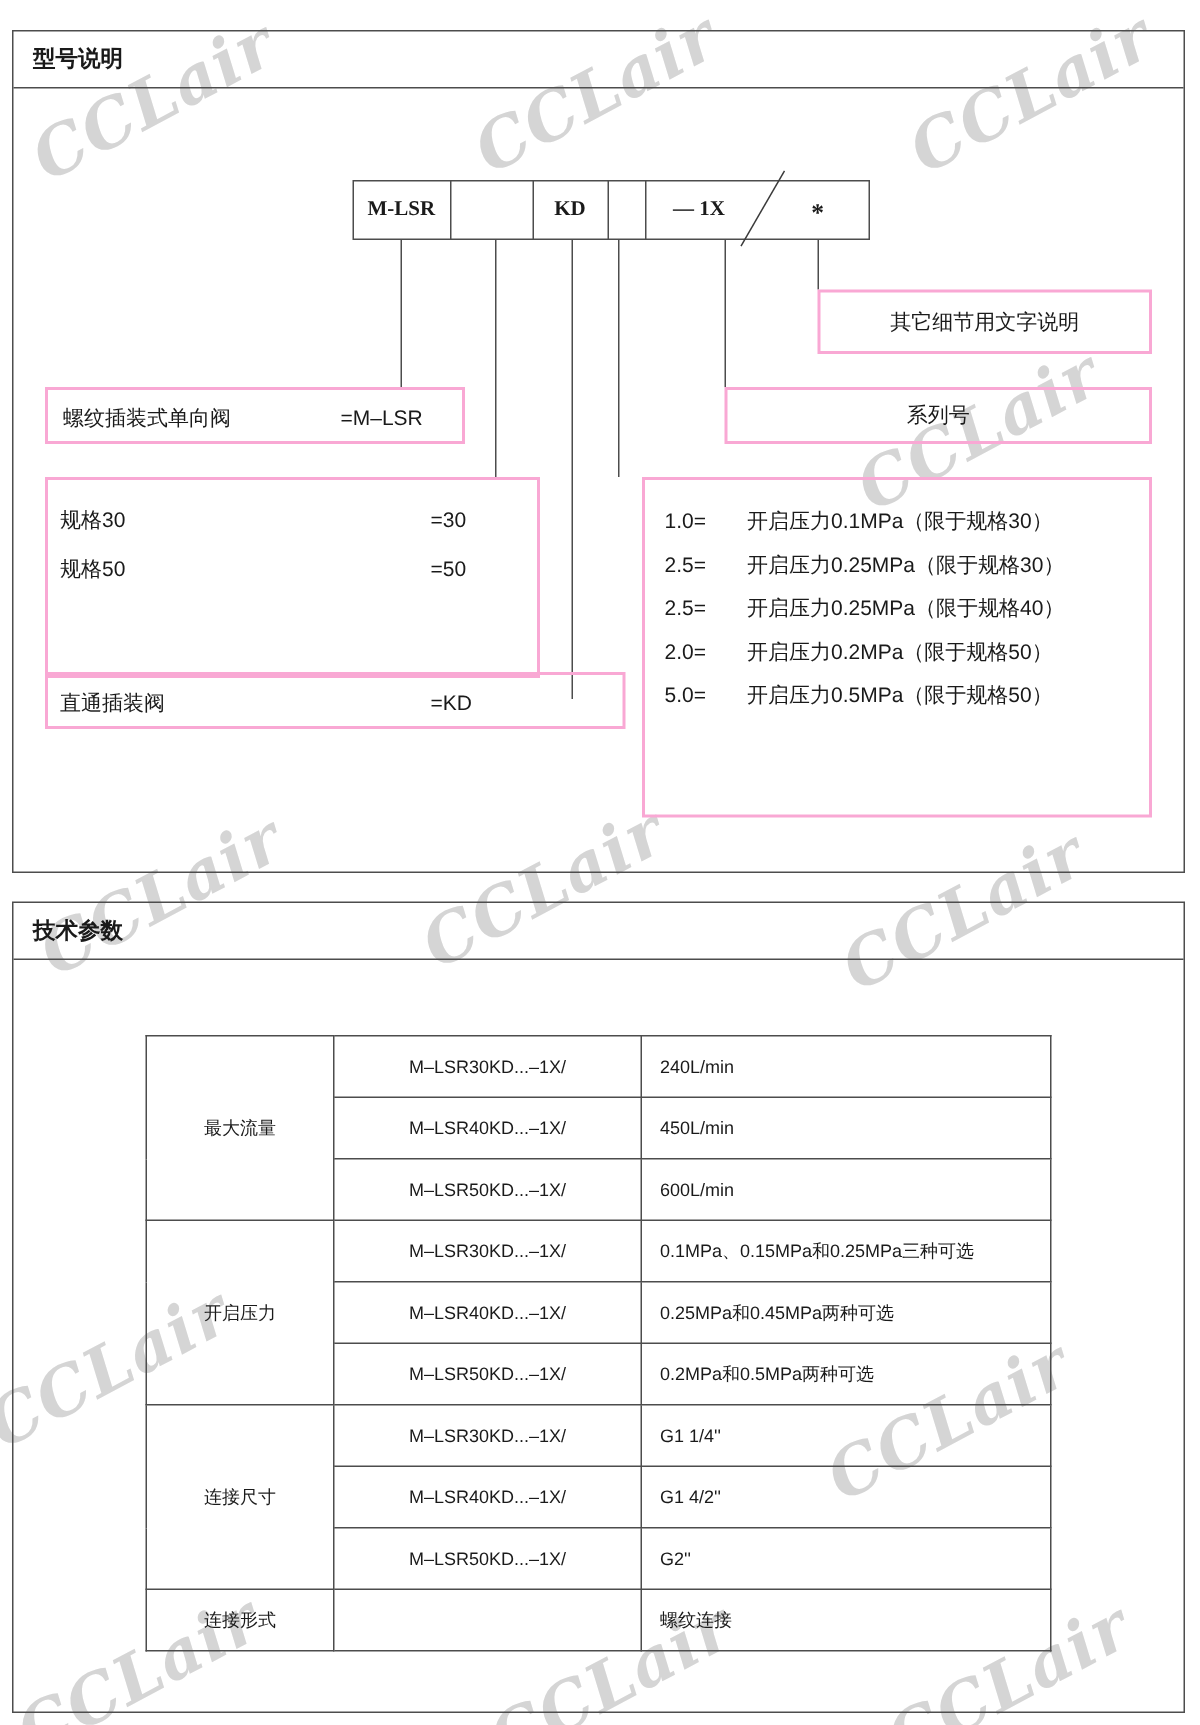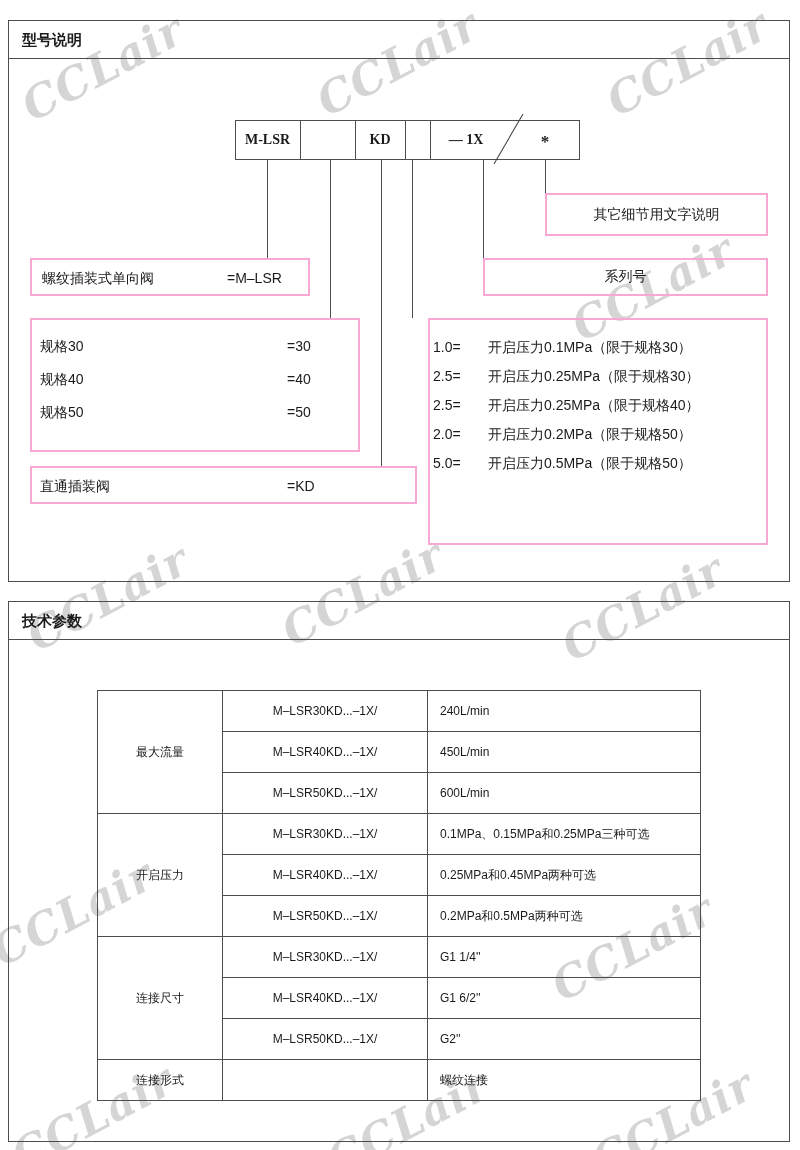--- a/index.html
+++ b/index.html
@@ -18,21 +18,21 @@
   .slash{position:absolute;width:0;height:58px;border-left:1.5px solid #3a3a3a;
       transform:rotate(30deg);z-index:2;}
   .box{position:absolute;border:2px solid #f9a8d4;z-index:1;box-sizing:border-box;font-size:14px;
       background:transparent;}
   .box.center{display:flex;align-items:center;justify-content:center;}
   .lbl-row{white-space:nowrap;}
   .ind-label{display:inline-block;margin-left:10px;width:185px;}
   .size-row{height:33px;line-height:33px;white-space:nowrap;}
   .size-label{display:inline-block;margin-left:8px;width:247px;}
   .p-row{height:29px;line-height:29px;white-space:nowrap;}
-  .p-code{display:inline-block;margin-left:3px;width:55px;}
+  .p-code{display:inline-block;margin-left:13px;width:55px;}
   table.params{position:absolute;left:97px;top:690px;border-collapse:collapse;table-layout:fixed;
       z-index:1;width:603px;}
   table.params td{border:1px solid #4d4d4d;height:41px;font-size:12px;color:#1a1a1a;
       vertical-align:middle;box-sizing:border-box;}
   td.cat{text-align:center;}
   td.model{text-align:center;}
   td.val{text-align:left;padding:2px 10px 2px 12px;line-height:1.35;}
 </style>
 </head>
 <body>
@@ -86,28 +86,25 @@
 
   <div class="box" style="left:30px;top:258px;width:280px;height:38px;line-height:36px">
     <span class="lbl-row"><span class="ind-label">螺纹插装式单向阀</span><span>=M–LSR</span></span>
   </div>
 
   <div class="box" style="left:30px;top:318px;width:330px;height:134px;padding-top:10px">
     <div class="size-row">
       <span class="size-label">规格30</span><span>=30</span>
     </div>
     <div class="size-row">
-      <span class="size-label">规格40</span><span>=40</span>
-    </div>
-    <div class="size-row">
       <span class="size-label">规格50</span><span>=50</span>
     </div>
   </div>
 
-  <div class="box" style="left:30px;top:466px;width:387px;height:38px;line-height:36px">
+  <div class="box" style="left:30px;top:448px;width:387px;height:38px;line-height:36px">
     <span class="lbl-row"><span class="size-label">直通插装阀</span><span>=KD</span></span>
   </div>
 
   <div class="box" style="left:428px;top:318px;width:340px;height:227px;padding-top:13px">
     <div class="p-row"><span class="p-code">1.0=</span><span>开启压力0.1MPa（限于规格30）</span></div>
     <div class="p-row"><span class="p-code">2.5=</span><span>开启压力0.25MPa（限于规格30）</span></div>
     <div class="p-row"><span class="p-code">2.5=</span><span>开启压力0.25MPa（限于规格40）</span></div>
     <div class="p-row"><span class="p-code">2.0=</span><span>开启压力0.2MPa（限于规格50）</span></div>
     <div class="p-row"><span class="p-code">5.0=</span><span>开启压力0.5MPa（限于规格50）</span></div>
   </div>
@@ -151,21 +148,21 @@
         <td class="model">M–LSR50KD...–1X/</td>
         <td class="val">0.2MPa和0.5MPa两种可选</td>
       </tr>
       <tr>
         <td class="cat" rowspan="3">连接尺寸</td>
         <td class="model">M–LSR30KD...–1X/</td>
         <td class="val">G1 1/4''</td>
       </tr>
       <tr>
         <td class="model">M–LSR40KD...–1X/</td>
-        <td class="val">G1 6/2''</td>
+        <td class="val">G1 4/2''</td>
       </tr>
       <tr>
         <td class="model">M–LSR50KD...–1X/</td>
         <td class="val">G2''</td>
       </tr>
       <tr>
         <td class="cat">连接形式</td>
         <td class="model"></td>
         <td class="val">螺纹连接</td>
       </tr>

